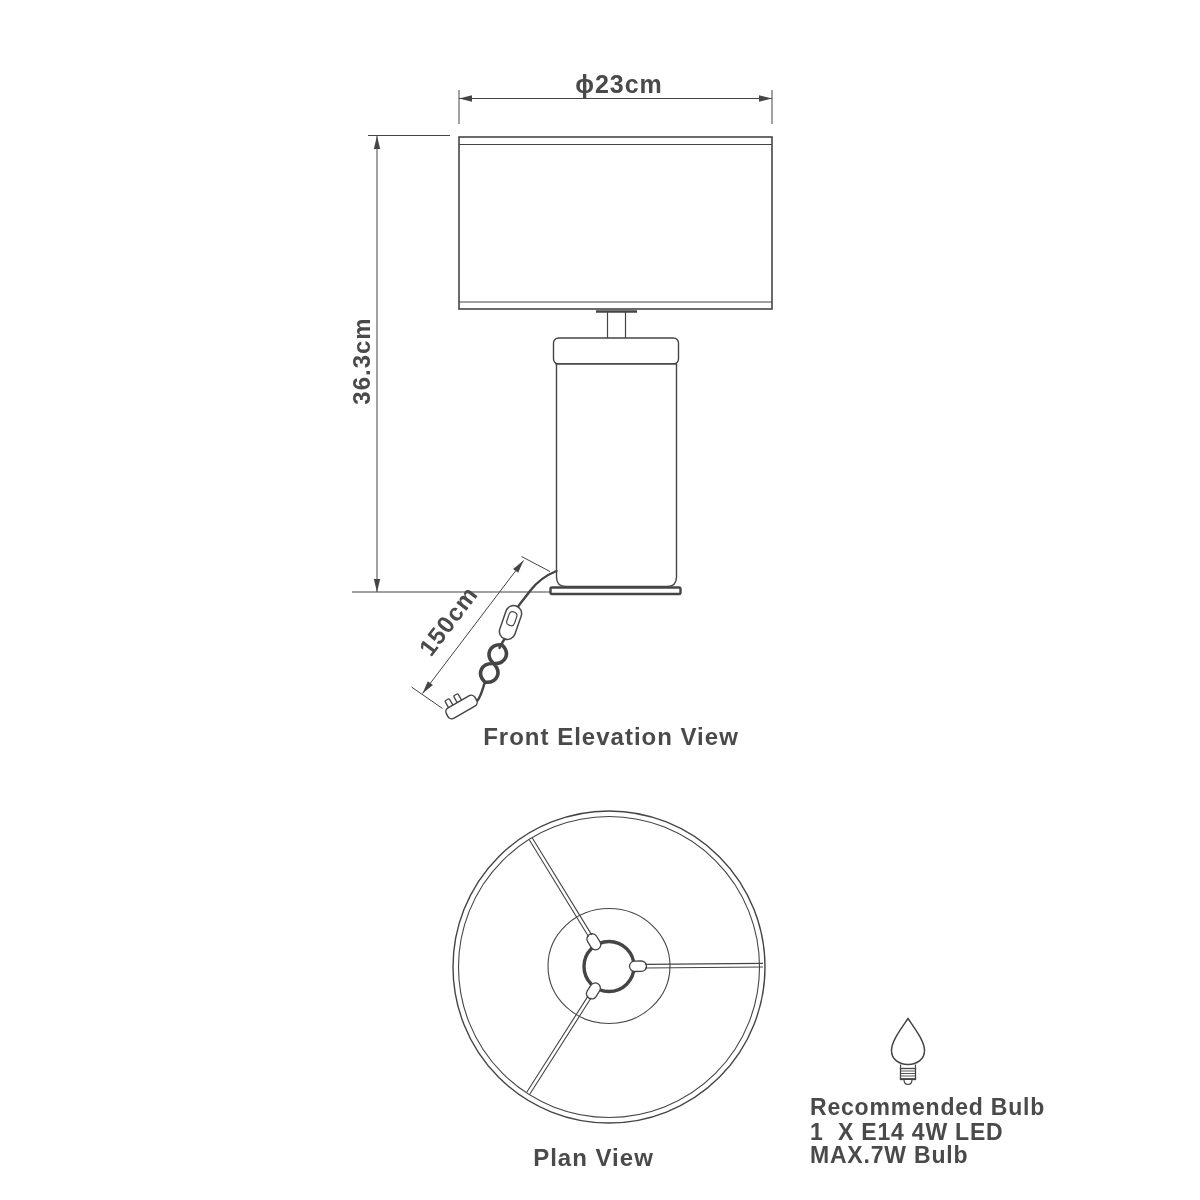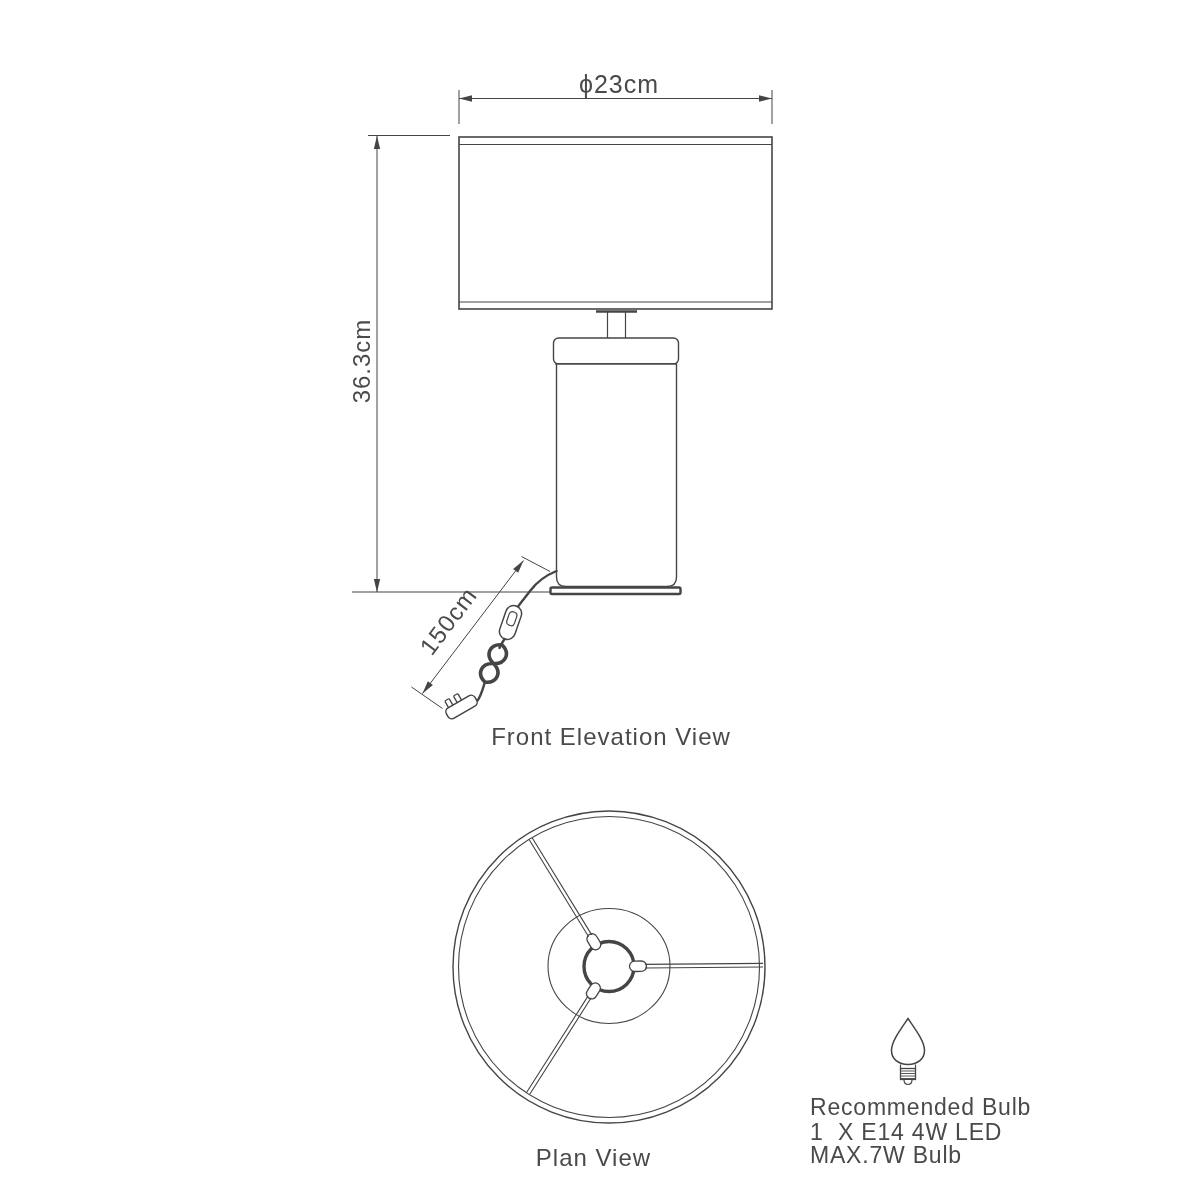--- a/index.html
+++ b/index.html
@@ -1,16 +1,16 @@
 <!DOCTYPE html>
 <html><head>
 <meta charset="utf-8">
 <style>
   html,body{margin:0;padding:0;background:#ffffff;}
-  .canvas{position:relative;width:1200px;height:1200px;background:#ffffff;overflow:hidden;}
+  .canvas{position:relative;width:1200px;height:1200px;background:#ffffff;overflow:hidden;font-weight:bold;}
   svg{display:block;}
   svg text{
     font-family:"Liberation Sans","DejaVu Sans",sans-serif;
     fill:#4a4a4a;
     letter-spacing:1px;
   }
   .lbl{font-size:24px;}
   .lbl-dim{font-size:24px;}
   .lbl-phi{font-size:25px;}
   .lbl-bulb{font-size:23px;letter-spacing:0.8px;}

